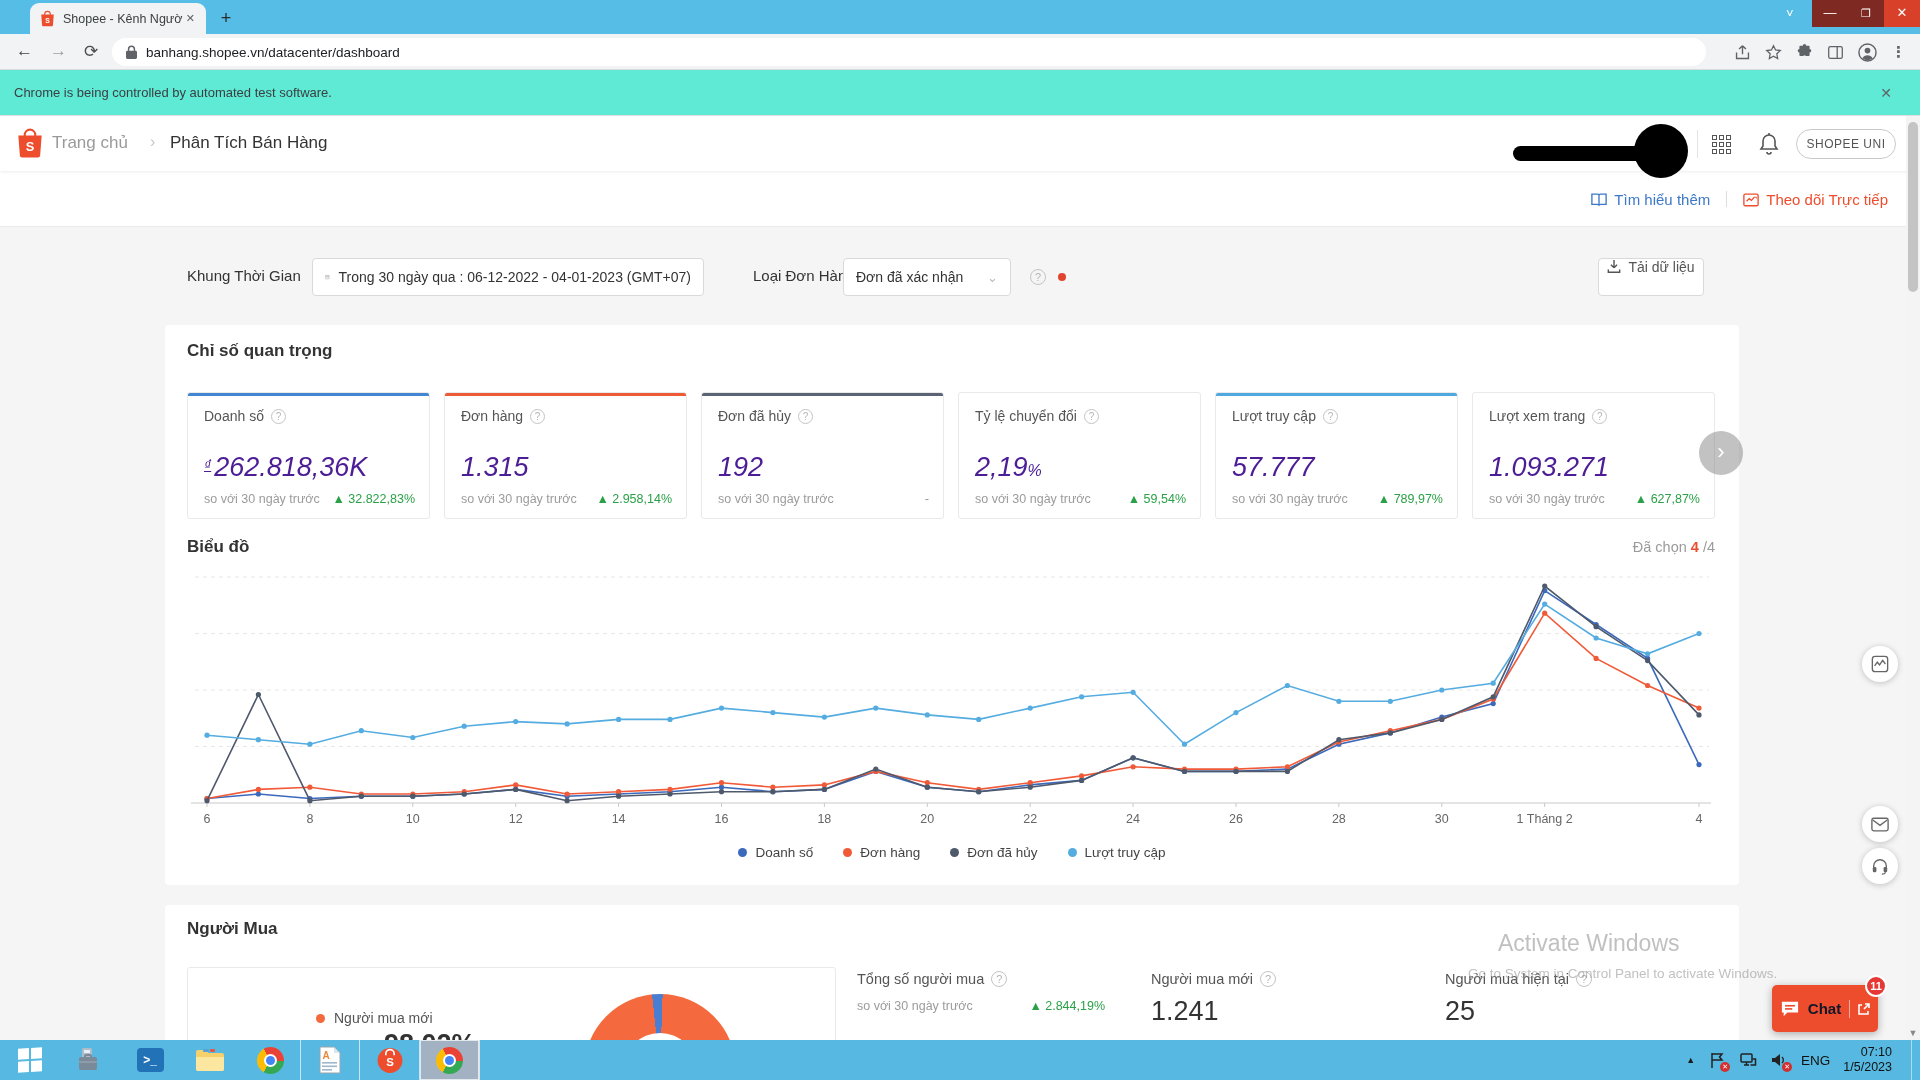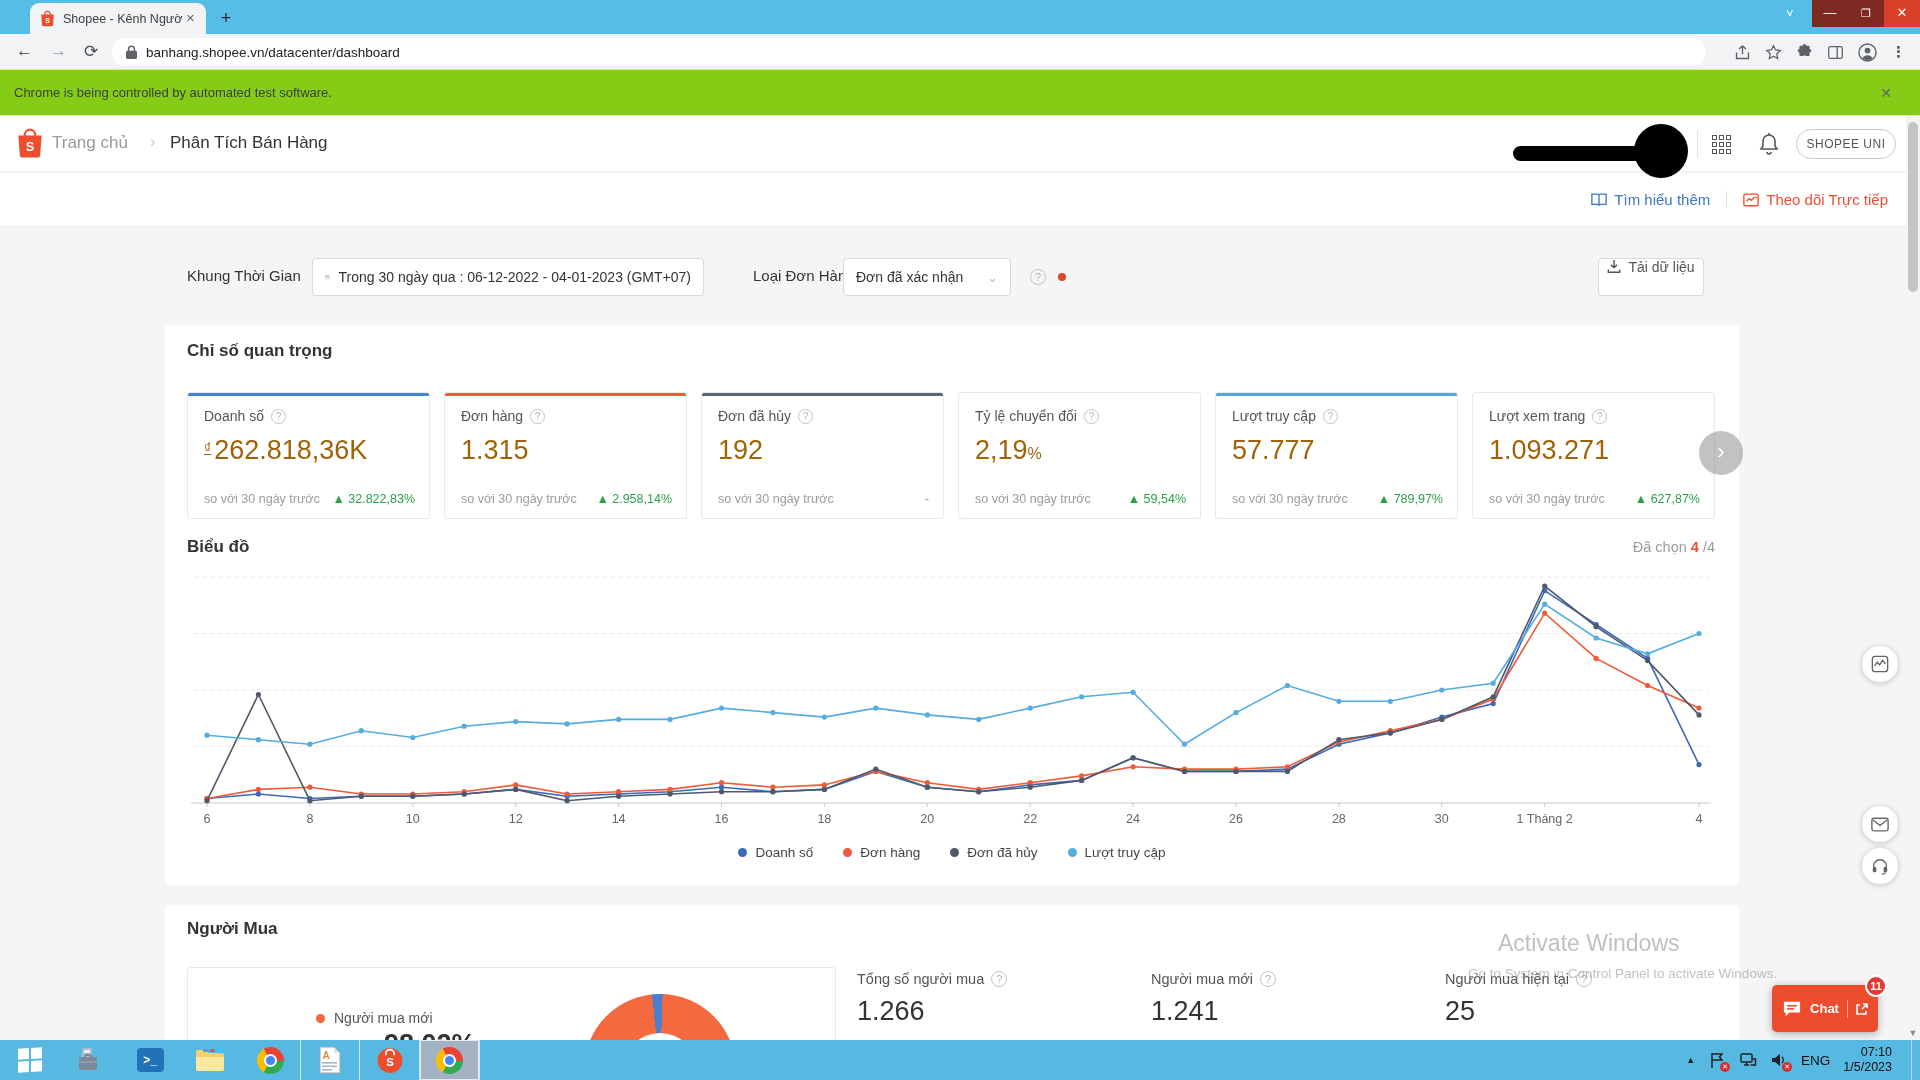--- a/index.html
+++ b/index.html
@@ -17,21 +17,21 @@
   .winbtn.min{left:1812px;width:36px;background:#7e2a22;}
   .winbtn.max{left:1848px;width:36px;background:#7e2a22;font-size:11px;}
   .winbtn.close{left:1884px;width:36px;background:#d8402a;}
 
   .toolbar{position:absolute;left:0;top:34px;width:1920px;height:36px;background:#f1f3f4;border-bottom:1px solid #d8dadd;}
   .navbtn{position:absolute;top:41px;font-size:17px;color:#4a4d51;}
   .omnibox{position:absolute;left:112px;top:38px;width:1594px;height:28px;background:#fff;border-radius:14px;display:flex;align-items:center;padding:0 14px;}
   .omni-url{font-size:13.5px;color:#202124;margin-left:9px;}
   .tb-icons{position:absolute;right:14px;top:38px;display:flex;gap:14px;align-items:center;height:28px;}
 
-  .infobar{position:absolute;left:0;top:70px;width:1920px;height:46px;background:#84cc16;border-bottom:1px solid #e3e3e3;display:flex;align-items:center;}
+  .infobar{position:absolute;left:0;top:70px;width:1920px;height:46px;background:#5eead4;border-bottom:1px solid #e3e3e3;display:flex;align-items:center;}
   .infobar-text{font-size:13px;color:#3c4043;margin-left:14px;flex:1;}
   .infobar-close{font-size:14px;color:#5f6368;margin-right:28px;}
 
   
   .site-header{position:absolute;left:0;top:116px;width:1920px;height:55px;background:#fff;box-shadow:0 1px 3px rgba(0,0,0,.08);z-index:5;}
   .crumb-home{position:absolute;left:52px;top:17px;font-size:17px;color:#9a9a9a;}
   .crumb-sep{position:absolute;left:150px;top:17px;font-size:16px;color:#c9c9c9;}
   .crumb-cur{position:absolute;left:170px;top:17px;font-size:17px;color:#333;}
   .redact-bar{position:absolute;left:1513px;top:146px;width:132px;height:15px;background:#000;border-radius:8px;z-index:6;}
   .redact-avatar{position:absolute;left:1634px;top:124px;width:54px;height:54px;background:#000;border-radius:50%;z-index:6;}
@@ -71,21 +71,21 @@
   .panel1{top:325px;height:560px;}
   .panel2{top:905px;height:300px;}
   .sec-title{position:absolute;left:22px;font-size:17px;font-weight:bold;color:#333;}
 
   .cards-row{position:absolute;left:22px;top:67px;display:flex;gap:14px;}
   .mcard{position:relative;width:243px;height:127px;background:#fff;border:1px solid #e9e9e9;border-radius:3px;padding:15px 16px 13px;overflow:hidden;}
   .mcard .accent{position:absolute;left:-1px;top:-1px;right:-1px;height:4px;border-radius:3px 3px 0 0;}
   .mc-head{display:flex;align-items:center;gap:7px;}
   .mc-title{font-size:14px;color:#555;}
   .mcard .qmark{width:15px;height:15px;font-size:10px;}
-  .mc-value{margin-top:11px;font-size:27px;color:#a16207;}
+  .mc-value{margin-top:28px;font-size:27px;color:#4c1d95;font-style:italic;}
   .mc-value .cur{font-size:14px;text-decoration:underline;vertical-align:6px;margin-right:3px;}
   .mc-value .suf{font-size:16px;}
   .mc-cmp{position:absolute;left:16px;right:14px;bottom:12px;display:flex;justify-content:space-between;align-items:baseline;}
   .cmp{font-size:12.5px;color:#9b9b9b;}
   .delta{font-size:12.5px;color:#2aa147;}
   .dash{font-size:13px;color:#999;}
   .next-arrow{position:absolute;right:-4px;top:106px;width:44px;height:44px;border-radius:50%;background:rgba(120,120,120,.45);color:#fff;font-size:22px;text-align:center;line-height:42px;}
 
   .chart-title{top:212px;}
   .chart-selected{position:absolute;right:24px;top:214px;font-size:14.5px;color:#9b9b9b;}
@@ -117,21 +117,21 @@
   .bs-value{margin-top:9px;font-size:27px;color:#333;}
   .bs-cmp{display:flex;justify-content:space-between;margin-top:12px;padding-right:46px;}
   .bstat:last-child .bs-cmp{padding-right:14px;}
 
   
   .watermark{position:absolute;z-index:40;color:rgba(140,140,140,.55);pointer-events:none;}
   .wm1{left:1498px;top:930px;font-size:23px;}
   .wm2{left:1468px;top:966px;font-size:13.5px;}
   .float-btn{position:absolute;left:1862px;width:36px;height:36px;background:#fff;border-radius:50%;box-shadow:0 1px 6px rgba(0,0,0,.22);display:flex;align-items:center;justify-content:center;z-index:30;}
   .chat-widget{position:absolute;left:1772px;top:985px;width:106px;height:47px;background:#ee4d2d;border-radius:5px;box-shadow:0 2px 8px rgba(0,0,0,.3);display:flex;align-items:center;justify-content:center;gap:8px;z-index:45;}
-  .chat-label{color:#ffffff;font-size:13px;font-weight:bold;}
+  .chat-label{color:#0f172a;font-size:15px;font-weight:bold;}
   .chat-div{width:1px;height:18px;background:rgba(255,255,255,.55);}
   .chat-badge{position:absolute;right:-9px;top:-10px;min-width:22px;height:22px;background:#e53935;border:2px solid #fff;border-radius:11px;color:#fff;font-size:11px;font-weight:bold;text-align:center;line-height:18px;padding:0 3px;}
 
   .scrollbar{position:absolute;left:1906px;top:116px;width:14px;height:924px;background:#f4f4f4;z-index:20;}
   .scroll-thumb{position:absolute;left:2px;top:6px;width:10px;height:170px;background:#c4c4c4;border-radius:5px;}
   .scroll-down{position:absolute;left:0;bottom:2px;width:14px;text-align:center;font-size:9px;color:#888;}
 
   
   .taskbar{position:absolute;left:0;top:1040px;width:1920px;height:40px;background:#57b9e1;z-index:100;display:flex;align-items:center;}
   .tb-start{width:58px;height:40px;display:flex;align-items:center;justify-content:center;}
@@ -561,21 +561,20 @@
       </div>
       <div class="donut-val">98,02%</div>
       <div class="donut"></div>
     </div>
     <div class="buyer-stats">
   <div class="bstat">
     <div class="bs-head">
       <span class="bs-title">Tổng số người mua</span>
       <span class="qmark">?</span>
     </div>
-    <div class="bs-value">1.266</div>
     <div class="bs-cmp">
       <span class="cmp">so với 30 ngày trước</span>
       <span class="delta">▲ 2.844,19%</span>
     </div>
   </div>
   <div class="bstat">
     <div class="bs-head">
       <span class="bs-title">Người mua mới</span>
       <span class="qmark">?</span>
     </div>

